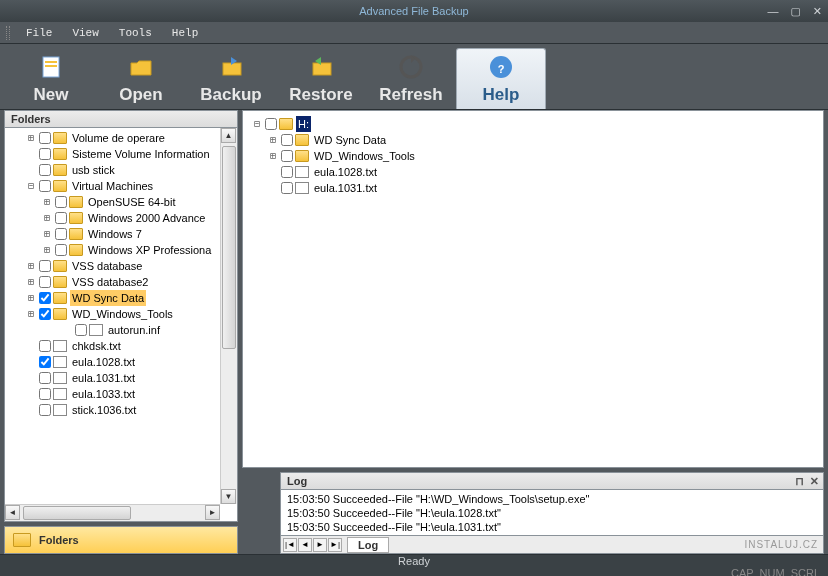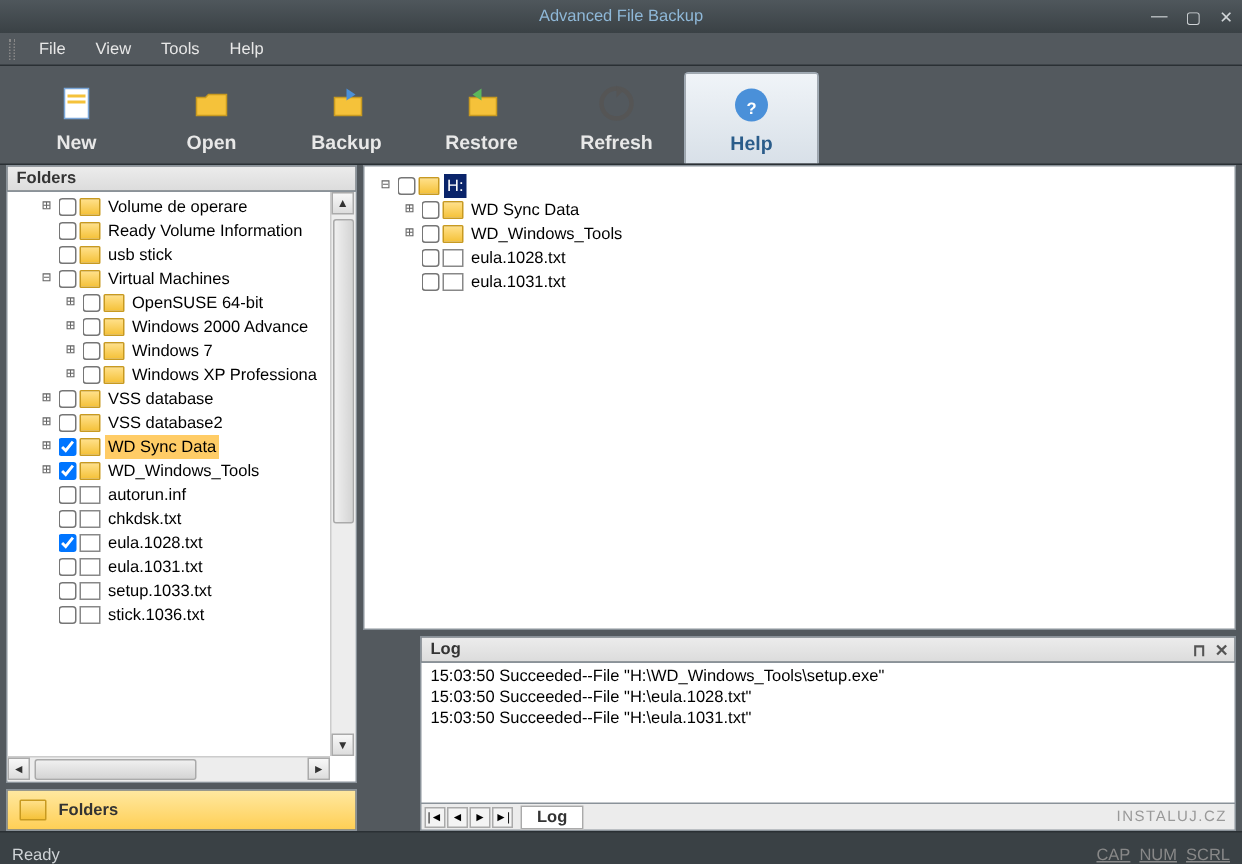--- a/index.html
+++ b/index.html
@@ -4,27 +4,27 @@
 <style>
 * { margin: 0; padding: 0; box-sizing: border-box; font-family: 'Segoe UI', Tahoma, sans-serif; font-size: 11px; }
 body { width: 828px; height: 576px; background: #3a4145; overflow: hidden; display: flex; flex-direction: column; }
 
 .titlebar { height: 22px; background: linear-gradient(#4f575c,#3a4145); display: flex; align-items: center; justify-content: center; position: relative; color: #8fb8d8; }
 .titlebar-buttons { position: absolute; right: 6px; display: flex; gap: 12px; color: #d0d4d7; }
 .tb-btn { cursor: default; }
 
 .menubar { height: 22px; background: #53595e; display: flex; align-items: center; padding: 0 6px; color: #e8e8e8; border-bottom: 1px solid #2a3034; }
 .menubar .grip { width: 4px; height: 14px; border-left: 1px dotted #888; border-right: 1px dotted #888; margin-right: 6px; }
-.menu-item { padding: 0 10px; cursor: default; }
+.menu-item { padding: 0 10px; cursor: default; font-family: Liberation Mono, monospace; }
 
 .toolbar { height: 66px; background: #53595e; display: flex; align-items: stretch; padding: 4px 6px 0; border-bottom: 1px solid #2a3034; }
 .tool-btn { width: 90px; display: flex; flex-direction: column; align-items: center; justify-content: center; gap: 4px; color: #e8e8e8; cursor: default; border-radius: 3px 3px 0 0; }
 .tool-btn.active { background: linear-gradient(#f0f4f8,#d8e0e8); color: #2a5c8a; border: 1px solid #a0aab4; border-bottom: none; }
 .tool-btn .ico { width: 28px; height: 28px; display: flex; align-items: center; justify-content: center; }
-.tool-btn .lbl { font-weight: bold; font-size: 13px; }
+.tool-btn .lbl { font-weight: bold; font-size: 17px; }
 
 .content { flex: 1; display: flex; background: #53595e; padding: 0 4px 0 4px; gap: 4px; min-height: 0; }
 .left { width: 234px; display: flex; flex-direction: column; gap: 4px; }
 .right { flex: 1; display: flex; flex-direction: column; gap: 4px; min-width: 0; }
 
 .panel-head { background: linear-gradient(#ececec,#dcdcdc); border: 1px solid #8a9299; height: 18px; display: flex; align-items: center; padding: 0 6px; font-weight: bold; color: #333; }
 .panel-body { background: #fff; border: 1px solid #8a9299; border-top: none; overflow: auto; position: relative; }
 .folders-body { flex: 1; }
 
 .tree { padding: 2px 0; white-space: nowrap; }
@@ -46,29 +46,29 @@
 .sb-arrow { position: absolute; width: 15px; height: 15px; background: linear-gradient(#f8f8f8,#ddd); border: 1px solid #aaa; display:flex;align-items:center;justify-content:center;font-size:8px;color:#333;}
 
 .nav-btns { }
 .nav-btn { height: 28px; border: 1px solid #8a9299; background: linear-gradient(#f4f4f4,#e0e0e0); display:flex; align-items:center; padding: 0 8px; gap: 8px; color: #333; font-weight: bold; cursor: default; }
 .nav-btn.active { background: linear-gradient(#ffe8a0,#ffcf55); }
 .nav-btn + .nav-btn { margin-top: 2px; }
 .nav-btn .nv-ico { width: 18px; height: 14px; }
 
 .main-tree-panel { flex: 1; background: #fff; border: 1px solid #8a9299; overflow: auto; padding: 3px 4px; }
 
-.log-panel { height: 130px; display: flex; flex-direction: column; padding-left: 38px; }
+.log-panel { height: 82px; display: flex; flex-direction: column; padding-left: 38px; }
 .log-head { background: linear-gradient(#ececec,#dcdcdc); border: 1px solid #8a9299; height: 18px; display:flex; align-items:center; padding: 0 6px; font-weight:bold; color:#333; position: relative;}
 .log-head .icons { position:absolute; right:4px; display:flex; gap:6px; color:#555;}
 .log-body { flex:1; background:#fff; border:1px solid #8a9299; border-top:none; overflow:auto; padding: 2px 6px; line-height: 14px; color:#000;}
 .log-tabs { height: 18px; background:#ececec; border:1px solid #8a9299; border-top:none; display:flex; align-items:center; padding: 0 2px;}
 .log-tabs .tab-nav { width:14px; height:14px; border:1px solid #aaa; background:#f4f4f4; margin-right:1px; display:flex;align-items:center;justify-content:center;font-size:8px;}
 .log-tabs .tab { padding: 1px 10px; border: 1px solid #aaa; background: #fff; margin-left: 4px; font-weight:bold; color:#333;}
 
-.statusbar { height: 22px; background:#3a4145; color:#d0d4d7; display:flex; align-items:flex-end; padding: 0 8px; border-top:1px solid #2a3034;}
+.statusbar { height: 22px; background:#3a4145; color:#d0d4d7; display:flex; align-items:center; padding: 0 8px; border-top:1px solid #2a3034;flex-direction:column;}
 .statusbar .right-stat { margin-left:auto; display:flex; gap:6px; color:#888;text-decoration:underline;}
 .watermark { position:absolute; right:10px; bottom:26px; color:#999; font-size:10px; letter-spacing:1px;}
 </style>
 </head>
 <body>
 
 <div class="titlebar">
   <span>Advanced File Backup</span>
   <div class="titlebar-buttons">
     <span class="tb-btn">—</span>
@@ -151,21 +151,21 @@
             <div class="tree-row" style="padding-left: 20px;">
               <span class="exp">⊞</span>
               <input type="checkbox" class="cb" style="">
               <span class="f-icon folder-icon"></span>
               <span class="txt">Volume de operare</span>
             </div>
             <div class="tree-row" style="padding-left: 20px;">
               <span class="exp"></span>
               <input type="checkbox" class="cb" style="">
               <span class="f-icon folder-icon"></span>
-              <span class="txt">Ready Volume Information</span>
+              <span class="txt">Sisteme Volume Information</span>
             </div>
             <div class="tree-row" style="padding-left: 20px;">
               <span class="exp"></span>
               <input type="checkbox" class="cb" style="">
               <span class="f-icon folder-icon"></span>
               <span class="txt">usb stick</span>
             </div>
             <div class="tree-row" style="padding-left: 20px;">
               <span class="exp">⊟</span>
               <input type="checkbox" class="cb" style="">
@@ -213,21 +213,21 @@
               <input type="checkbox" class="cb" checked="" style="">
               <span class="f-icon folder-icon"></span>
               <span class="txt sel">WD Sync Data</span>
             </div>
             <div class="tree-row" style="padding-left: 20px;">
               <span class="exp">⊞</span>
               <input type="checkbox" class="cb" checked="" style="">
               <span class="f-icon folder-icon"></span>
               <span class="txt">WD_Windows_Tools</span>
             </div>
-            <div class="tree-row" style="padding-left: 20px;">
+            <div class="tree-row" style="padding-left: 20px; margin-left: 36px;">
               <span class="exp"></span>
               <input type="checkbox" class="cb" style="">
               <span class="f-icon file-icon"></span>
               <span class="txt">autorun.inf</span>
             </div>
             <div class="tree-row" style="padding-left: 20px;">
               <span class="exp"></span>
               <input type="checkbox" class="cb" style="">
               <span class="f-icon file-icon"></span>
               <span class="txt">chkdsk.txt</span>
@@ -241,21 +241,21 @@
             <div class="tree-row" style="padding-left: 20px;">
               <span class="exp"></span>
               <input type="checkbox" class="cb" style="">
               <span class="f-icon file-icon"></span>
               <span class="txt">eula.1031.txt</span>
             </div>
             <div class="tree-row" style="padding-left: 20px;">
               <span class="exp"></span>
               <input type="checkbox" class="cb" style="">
               <span class="f-icon file-icon"></span>
-              <span class="txt">setup.1033.txt</span>
+              <span class="txt">eula.1033.txt</span>
             </div>
             <div class="tree-row" style="padding-left: 20px;">
               <span class="exp"></span>
               <input type="checkbox" class="cb" style="">
               <span class="f-icon file-icon"></span>
               <span class="txt">stick.1036.txt</span>
             </div>
           </div>
         <div class="scrollbar-v">
           <div class="sb-arrow" style="top:0;left:0;">▲</div>

